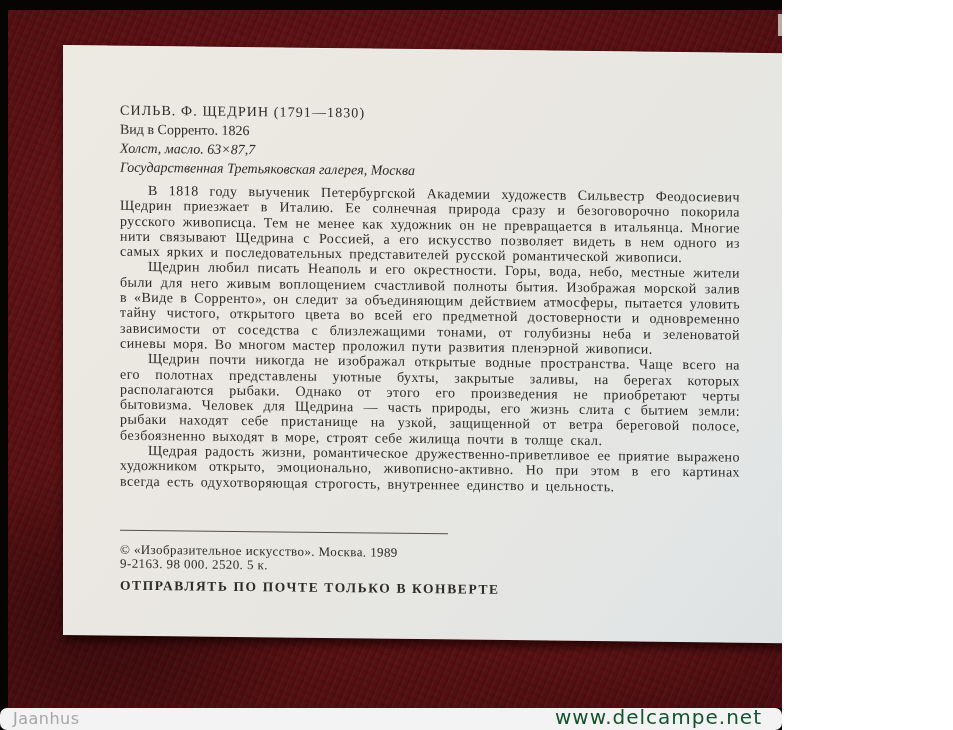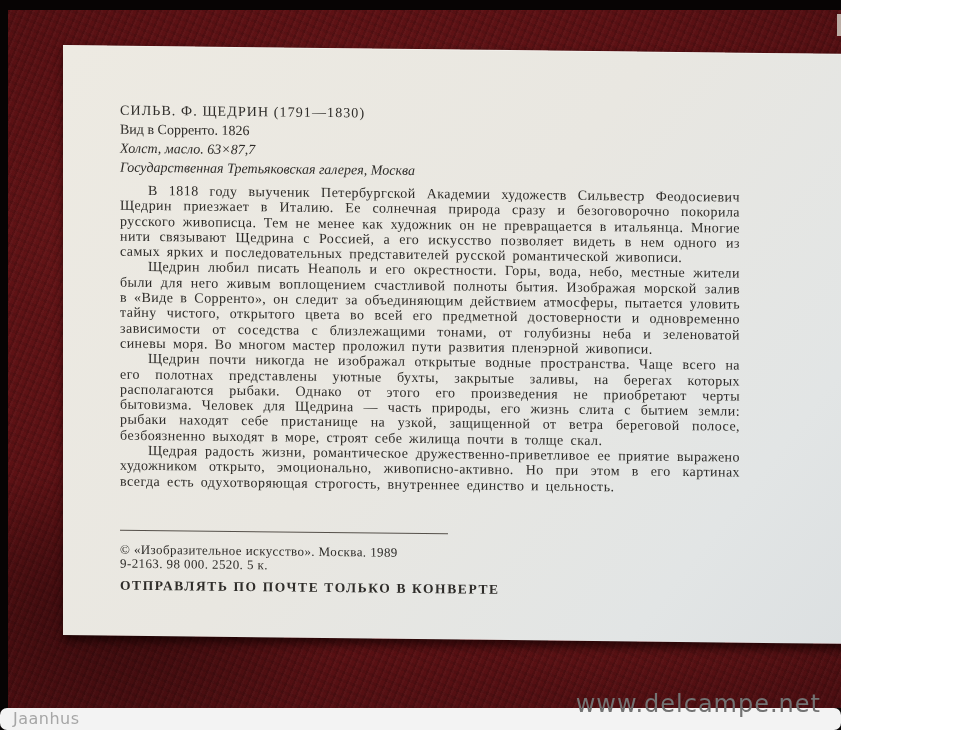--- a/index.html
+++ b/index.html
@@ -1,20 +1,20 @@
 <!DOCTYPE html>
 <html><head>
 <meta charset="utf-8">
 <style>
   * { margin:0; padding:0; box-sizing:border-box; }
   html,body { width:953px; height:730px; }
   body { font-family:"Liberation Serif", serif; }
 
   .scene{
-    position:relative; width:841px; height:730px;
+    position:relative; width:782px; height:730px;
     background:#070404; overflow:hidden;
   }
 
   
   .leather{
     position:absolute; top:10px; left:8px; right:0; bottom:22px;
     background:
       radial-gradient(ellipse 60% 40% at 40% 30%, rgba(160,50,45,0.28), transparent 70%),
       radial-gradient(ellipse 45% 35% at 80% 75%, rgba(150,40,35,0.20), transparent 72%),
       radial-gradient(ellipse 35% 28% at 15% 85%, rgba(0,0,0,0.35), transparent 75%),
@@ -74,22 +74,22 @@
     position:absolute; left:0; right:0; bottom:0; height:22px;
     background:#f3f3f3;
     font-family:"DejaVu Sans", sans-serif;
     border-radius:7px;
   }
   .wm-left{
     position:absolute; left:13px; bottom:2px;
     font-size:16px; color:#a6a6a6; letter-spacing:0.5px;
   }
   .wm-right{
-    position:absolute; right:20px; bottom:12px;
-    font-size:24px; color:#737373; letter-spacing:1px;
+    position:absolute; right:20px; bottom:1px;
+    font-size:20px; color:#14532d; letter-spacing:1px;
   }
 </style>
 </head>
 <body>
 
 <div class="scene">
 
   <div class="leather">
 
     <div class="card">

